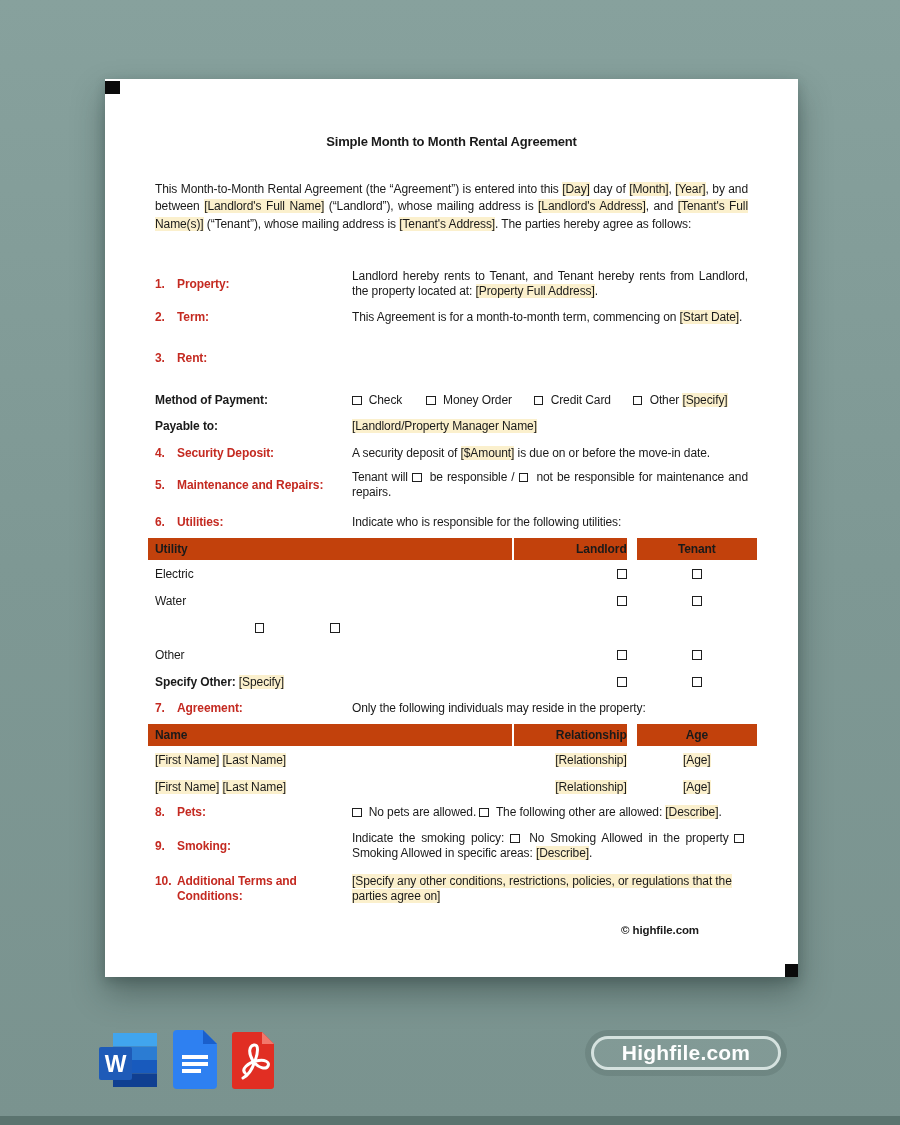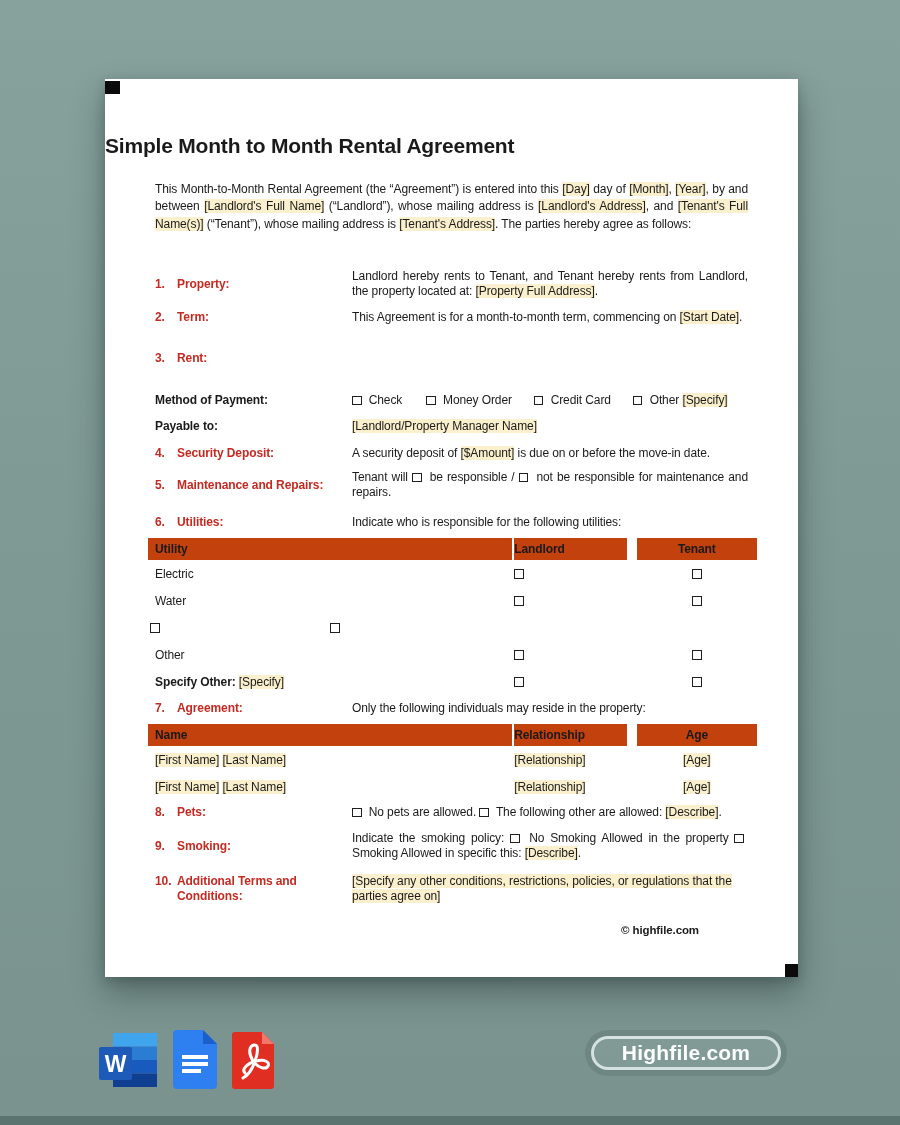--- a/index.html
+++ b/index.html
@@ -16,22 +16,22 @@
   .page {
     position:absolute; left:105px; top:79px; width:693px; height:898px;
     background:#ffffff;
     box-shadow:0 16px 30px rgba(24,40,36,.38), 0 4px 10px rgba(24,40,36,.22);
     color:#1a1a1a; font-size:12px; letter-spacing:-0.1px;
   }
   .crop { position:absolute; background:#0b0b0b; }
   .crop.tl { left:0; top:2px; width:15px; height:13px; }
   .crop.br { right:0; bottom:0; width:13px; height:13px; }
 
-  .doc-title { position:absolute; top:55px; left:0; width:100%; 
-    font-size:21px; font-weight:700; letter-spacing:-0.2px; }
+  .doc-title { position:absolute; top:55px; left:0; width:100%; text-align:center;
+    font-size:13px; font-weight:700; letter-spacing:-0.2px; }
   .intro { position:absolute; top:102px; left:50px; width:593px;
     line-height:17.4px; text-align:justify; }
 
   .row { position:absolute; left:50px; width:593px; display:flex; align-items:center; }
   .labelcol { width:197px; flex:none; display:flex; font-weight:700; line-height:15px; }
   .labelcol .num { width:22px; flex:none; }
   .labelcol .lbl { flex:1; padding-right:8px; }
   .row.red .labelcol { color:#c42a21; }
   .row.black .labelcol { color:#1a1a1a; }
   .content { width:396px; line-height:15.3px; text-align:justify; }
@@ -42,21 +42,21 @@
   .cb { display:inline-block; width:9.5px; height:9.5px; border:1.3px solid #1f1f1f;
         background:#fff; vertical-align:-1px; margin-right:4px; }
   .gap { display:inline-block; height:1px; }
 
   
   .tbl { position:absolute; left:43px; width:609px; }
   .thdr { display:flex; font-weight:700; }
   .thdr > div { background:#c2410c; height:22px; line-height:22px; }
   .trow { display:flex; height:27px; align-items:center; }
   .c1 { width:369px; padding-left:7px; }
-  .c2 { width:114px; text-align:left; margin-left:2px; }
+  .c2 { width:114px; text-align:right; margin-left:2px; }
   .c3 { width:122px; text-align:center; margin-left:10px; }
   .trow .cb { margin-right:0; }
 
   .copyright { position:absolute; top:845px; left:34px; width:593px; text-align:right;
     padding-right:33px; font-weight:700; font-size:11.5px; }
 
   
   .ficon { position:absolute; cursor:pointer; }
   .icon-word  { left:99px;  top:1033px; width:58px; height:57px; }
   .icon-gdocs { left:173px; top:1030px; width:44px; height:59px; }
@@ -208,21 +208,21 @@
         <span class="lbl">Pets:</span>
       </div>
     <div class="content nojust"><span class="cb"></span><span> No pets are allowed. </span><span class="cb"></span><span> The following other are allowed: </span><span class="hl">[Describe]</span><span>.</span></div>
   </div>
 
   <div class="row red" style="top:752px">
     <div class="labelcol">
         <span class="num">9.</span>
         <span class="lbl">Smoking:</span>
       </div>
-    <div class="content"><span>Indicate the smoking policy: </span><span class="cb"></span><span> No Smoking Allowed in the property </span><span class="cb"></span><span> Smoking Allowed in specific this: </span><span class="hl">[Describe]</span><span>.</span></div>
+    <div class="content"><span>Indicate the smoking policy: </span><span class="cb"></span><span> No Smoking Allowed in the property </span><span class="cb"></span><span> Smoking Allowed in specific areas: </span><span class="hl">[Describe]</span><span>.</span></div>
   </div>
 
   <div class="row red" style="top:795px">
     <div class="labelcol">
         <span class="num">10.</span>
         <span class="lbl">Additional Terms and Conditions:</span>
       </div>
     <div class="content nojust"><span class="hl">[Specify any other conditions, restrictions, policies, or regulations that the parties agree on]</span></div>
   </div>
 

